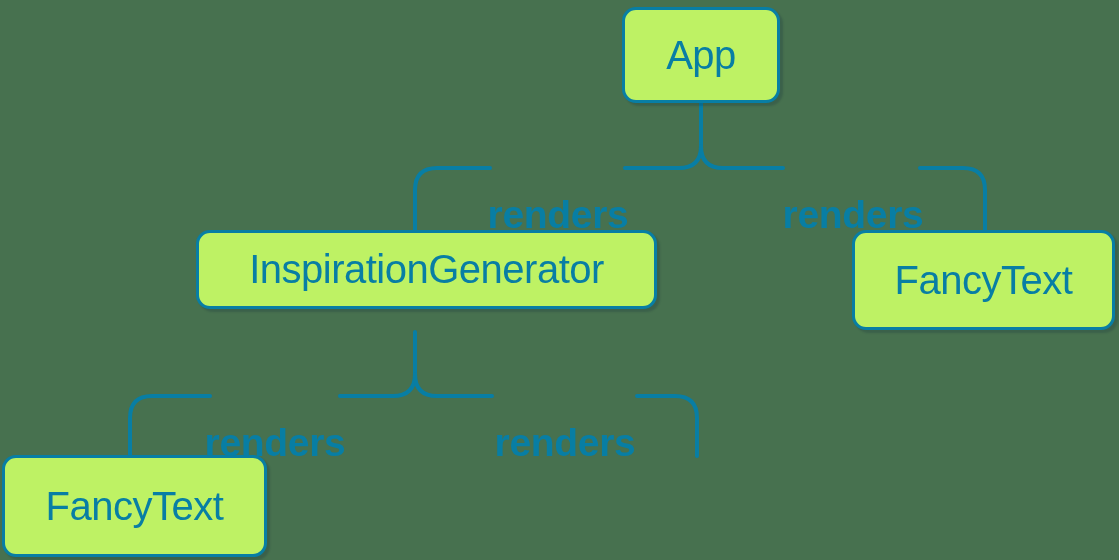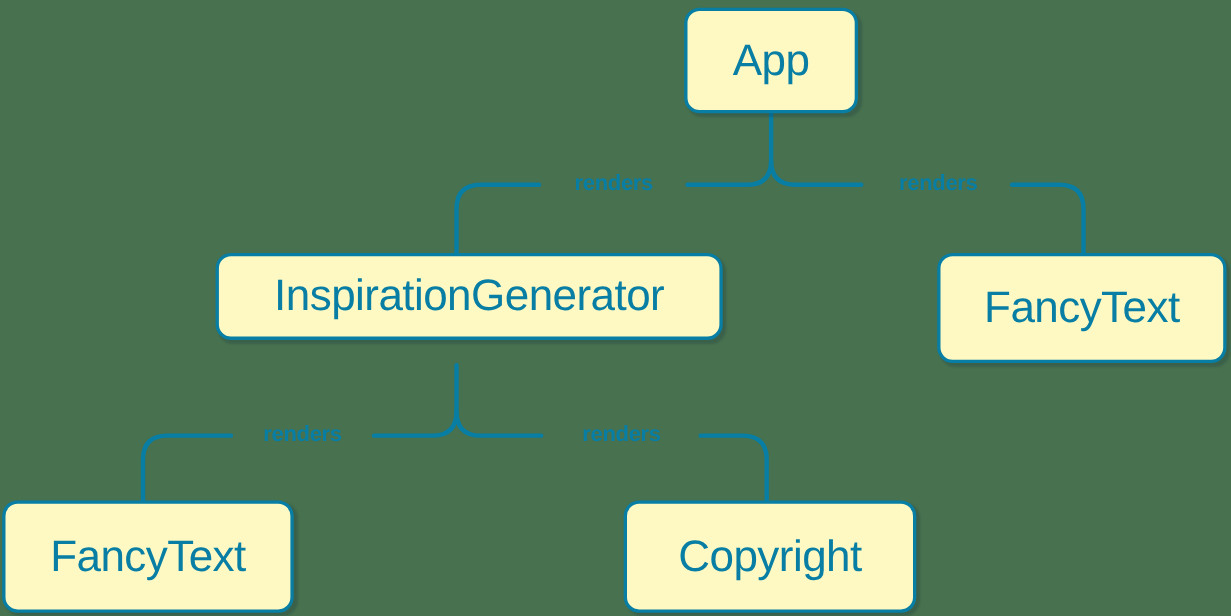--- a/index.html
+++ b/index.html
@@ -24,42 +24,43 @@
     display: block;
   }
   .edges path {
     stroke: #087EA4;
     stroke-width: 4;
     fill: none;
     stroke-linecap: round;
   }
   .node {
     position: absolute;
-    background: #fef9c3;
+    background: #bef264;
     border: 3px solid #087EA4;
     border-radius: 14px;
     box-shadow: 3px 3px 2px rgba(16, 42, 60, 0.22);
     display: flex;
     align-items: center;
     justify-content: center;
     box-sizing: border-box;
     color: #087EA4;
     font-size: 40px;
     font-weight: 500;
     letter-spacing: -0.5px;
     white-space: nowrap;
   }
   .edge-label {
     position: absolute;
     transform: translate(-50%, -50%);
     color: #087EA4;
-    font-size: 20px;
+    font-size: 39px;
     font-weight: 700;
     letter-spacing: -0.3px;
     white-space: nowrap;
+    margin-top: 48px;
   }
   
   .node-app            { left: 622px; top: 7px;   width: 158px; height: 96px; }
   .node-insp-gen       { left: 196px; top: 230px; width: 461px; height: 79px; }
   .node-fancy-right    { left: 852px; top: 230px; width: 263px; height: 100px; }
   .node-fancy-left     { left: 2px;   top: 455px; width: 265px; height: 102px; }
   .node-copyright      { left: 567px; top: 455px; width: 266px; height: 102px; }
   
   .label-top-left   { left: 558px; top: 167px; }
   .label-top-right  { left: 853px; top: 167px; }
@@ -95,22 +96,19 @@
   </div>
 
   <div class="node node-fancy-right">
     <span>FancyText</span>
   </div>
 
   <div class="node node-fancy-left">
     <span>FancyText</span>
   </div>
 
-  <div class="node node-copyright">
-    <span>Copyright</span>
-  </div>
 
   <span class="edge-label label-top-left">renders</span>
   <span class="edge-label label-top-right">renders</span>
   <span class="edge-label label-mid-left">renders</span>
   <span class="edge-label label-mid-right">renders</span>
 
 </div>
 
 </body></html>

